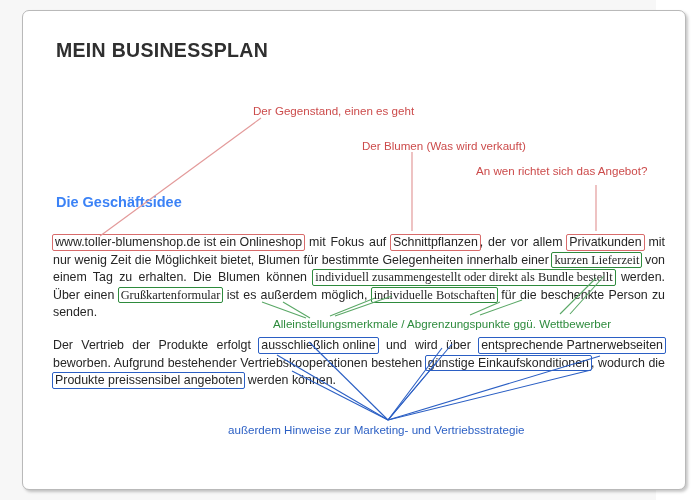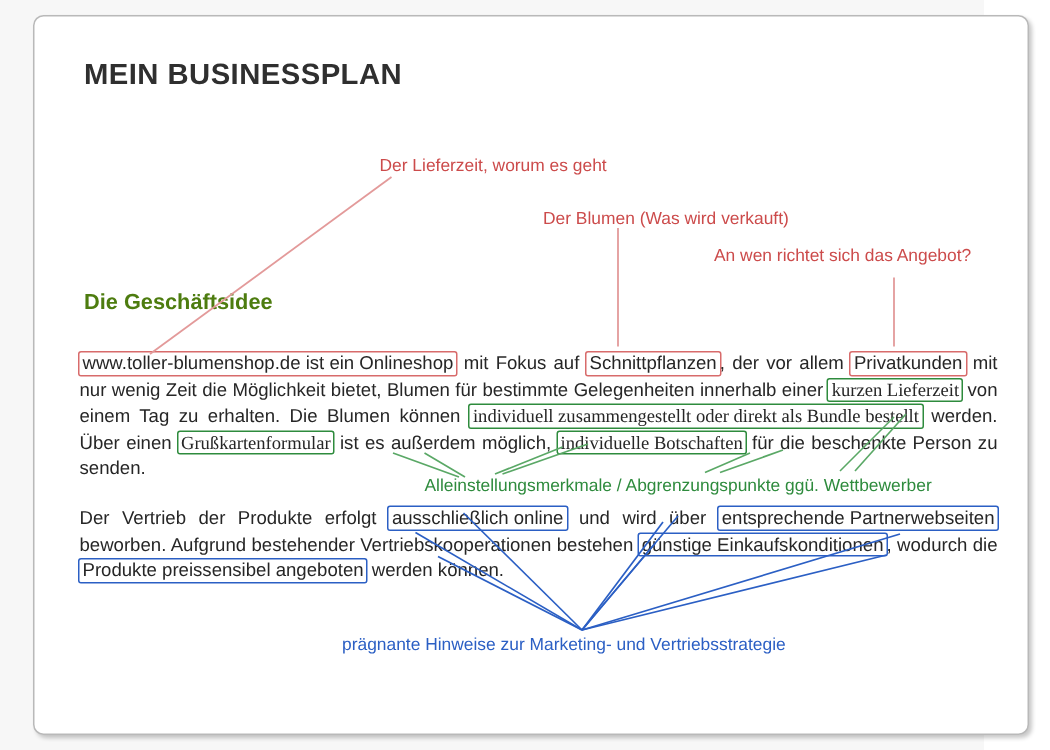--- a/index.html
+++ b/index.html
@@ -46,21 +46,21 @@
     font-weight: bold;
     letter-spacing: 0.3px;
     color: #2f2f2f;
   }
   .section-heading {
     position: absolute;
     left: 33px;
     top: 183px;
     font-size: 14.5px;
     font-weight: bold;
-    color: #4d7c0f;
+    color: #3b82f6;
   }
   .body-block {
     position: absolute;
     left: 30px;
     width: 612px;
     font-size: 12.4px;
     line-height: 17.6px;
     color: #262626;
     text-align: justify;
   }
@@ -86,21 +86,21 @@
     font-size: 11.6px;
     white-space: nowrap;
   }
   .anno.red   { color: #cc4b4b; }
   .anno.green { color: #2e8b3d; }
   .anno.blue  { color: #2b5fc4; }
 
   #anno-gegenstand { left: 253px; top: 104px; }
   #anno-fokus      { left: 362px; top: 139px; }
   #anno-zielgruppe { left: 476px; top: 164px; }
-  #anno-usp        { left: 283px; top: 317px; text-align: right; }
+  #anno-usp        { left: 273px; top: 317px; text-align: right; }
   #anno-marketing  { left: 228px; top: 423px; }
 
   
   .leaders {
     position: absolute;
     left: 0;
     top: 0;
     width: 700px;
     height: 500px;
     pointer-events: none;
@@ -145,23 +145,23 @@
     <path d="M 388 420 L 292 371" stroke="#2b5fc4" stroke-width="1.1" fill="none"></path>
     <path d="M 388 420 L 277 355" stroke="#2b5fc4" stroke-width="1.1" fill="none"></path>
     <path d="M 388 420 L 309 342" stroke="#2b5fc4" stroke-width="1.1" fill="none"></path>
     <path d="M 388 420 L 442 348" stroke="#2b5fc4" stroke-width="1.1" fill="none"></path>
     <path d="M 388 420 L 452 344" stroke="#2b5fc4" stroke-width="1.1" fill="none"></path>
     <path d="M 388 420 L 437 362" stroke="#2b5fc4" stroke-width="1.1" fill="none"></path>
     <path d="M 388 420 L 591 370" stroke="#2b5fc4" stroke-width="1.1" fill="none"></path>
     <path d="M 388 420 L 600 356" stroke="#2b5fc4" stroke-width="1.1" fill="none"></path>
   </svg>
 
-  <div class="anno red" id="anno-gegenstand">Der Lieferzeit, worum es geht</div>
+  <div class="anno red" id="anno-gegenstand">Der Gegenstand, einen es geht</div>
 
   <div class="anno red" id="anno-fokus">Der Blumen (Was wird verkauft)</div>
 
   <div class="anno red" id="anno-zielgruppe">An wen richtet sich das Angebot?</div>
 
   <div class="anno green" id="anno-usp">Alleinstellungsmerkmale / Abgrenzungspunkte ggü. Wettbewerber</div>
 
-  <div class="anno blue" id="anno-marketing">prägnante Hinweise zur Marketing- und Vertriebsstrategie</div>
+  <div class="anno blue" id="anno-marketing">außerdem Hinweise zur Marketing- und Vertriebsstrategie</div>
 
 </div>
 
 </body></html>

